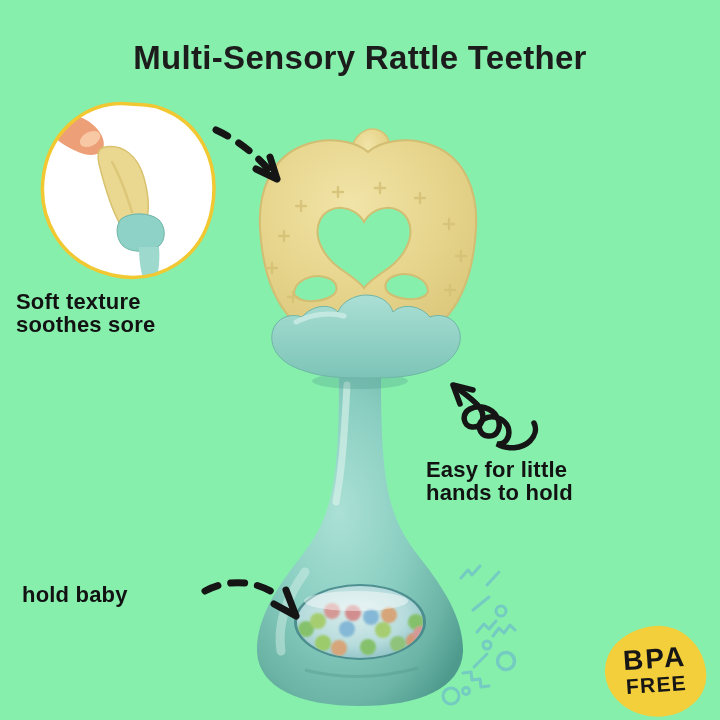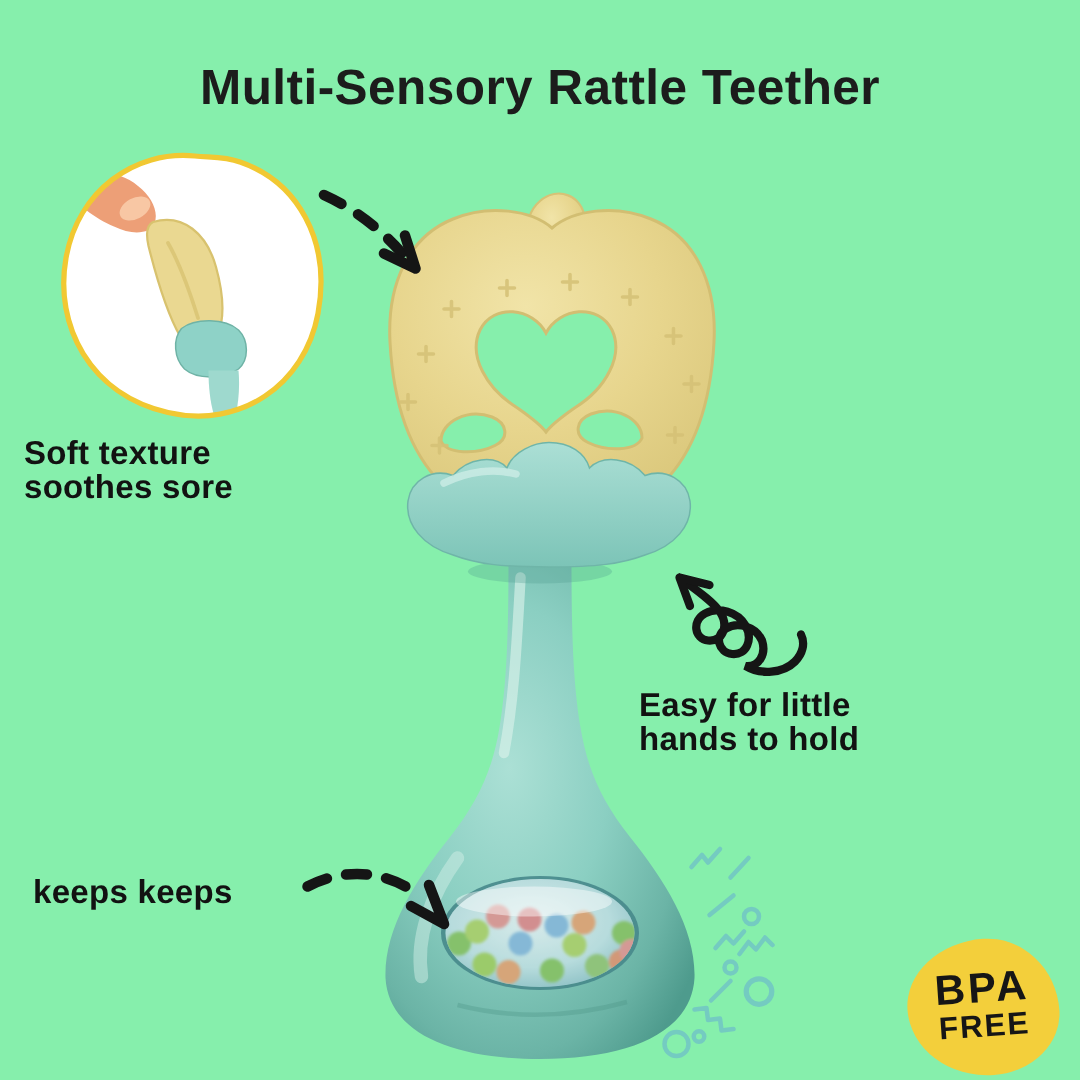--- a/index.html
+++ b/index.html
@@ -179,21 +179,21 @@
     <span>Soft texture</span>
     <span>soothes sore</span>
   </div>
 
   <div class="callout callout-easy">
     <span>Easy for little</span>
     <span>hands to hold</span>
   </div>
 
   <div class="callout callout-gentle">
-    <span>keeps keeps</span>
+    <span>hold baby</span>
   </div>
 
   <div class="badge">
     <span class="l1">BPA</span>
     <span class="l2">FREE</span>
   </div>
 
 </div>
 
 </body></html>

